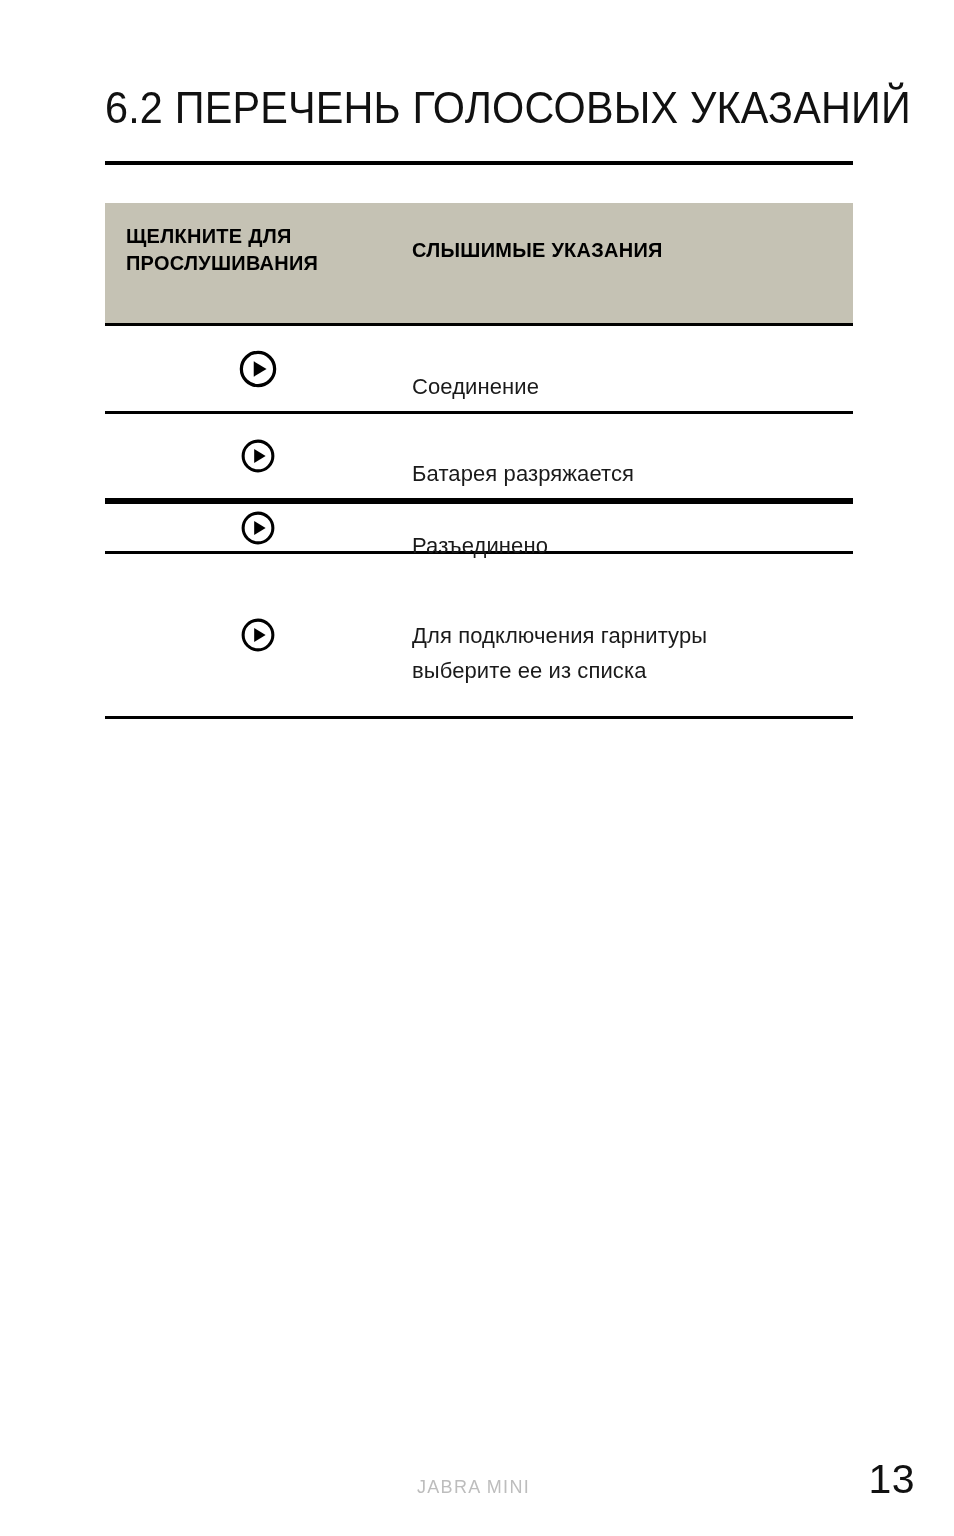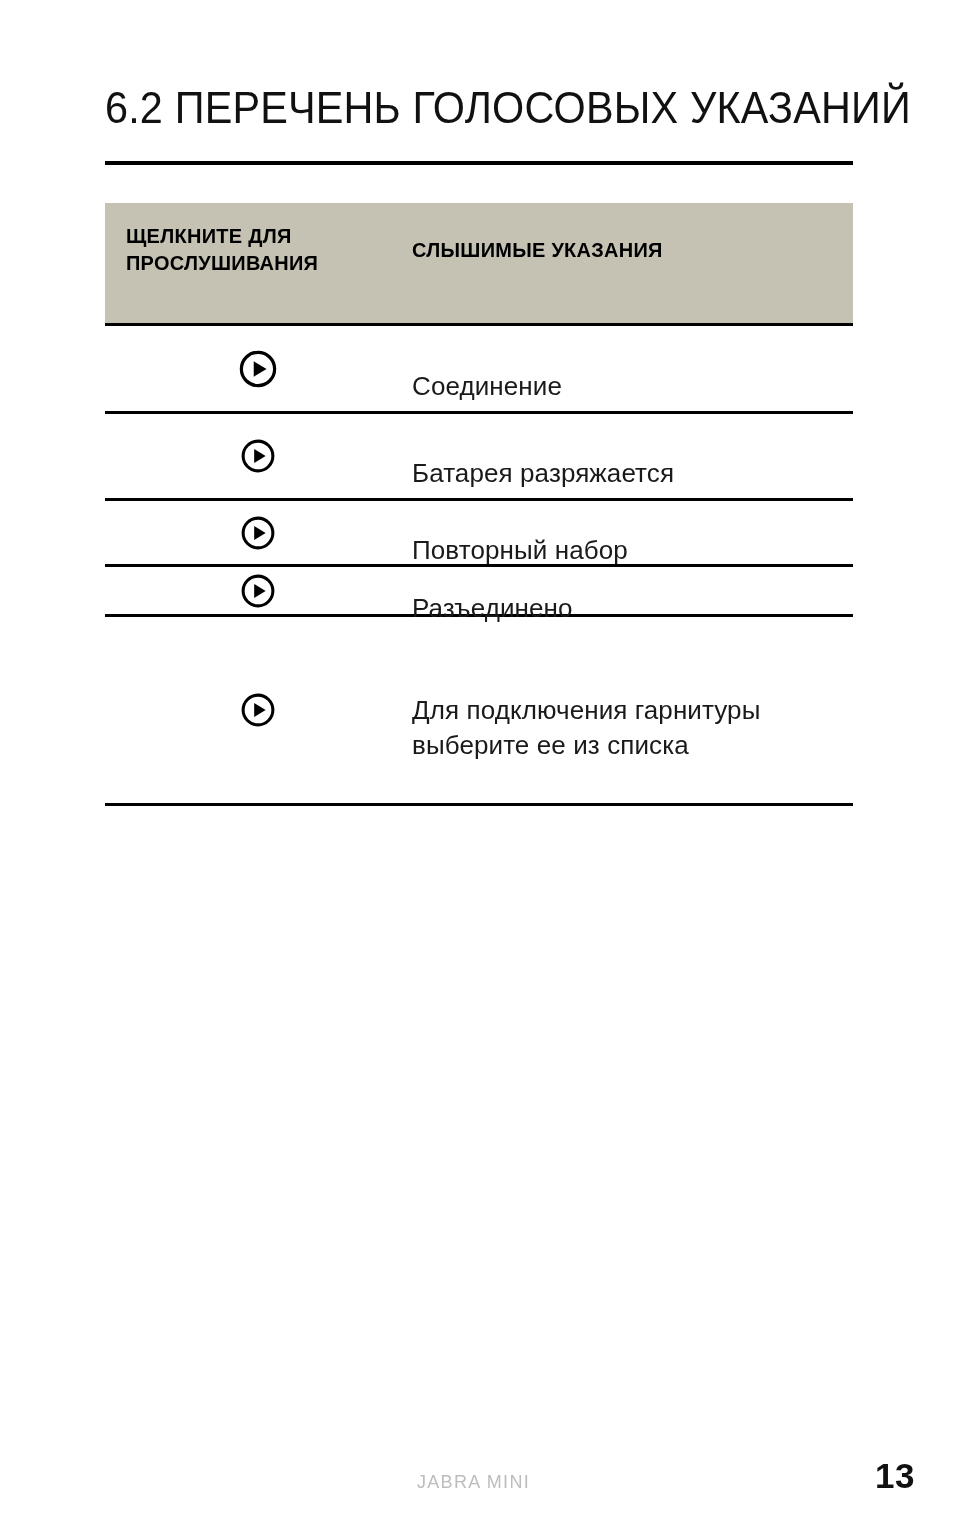--- a/index.html
+++ b/index.html
@@ -101,34 +101,34 @@
   .cell-icon {
     width: 305px;
     flex: 0 0 305px;
     display: flex;
     align-items: center;
     justify-content: center;
   }
   .cell-text {
     flex: 1 1 auto;
     padding-left: 2px;
-    font-size: 26px;
+    font-size: 22px;
     font-weight: 400;
     line-height: 35px;
     color: #1a1a1a;
     letter-spacing: 0.1px;
     margin-top: 35px;
   }
   .cell-text span { display: block; }
 
   .row-1 { height: 85px; }
   .row-2 { height: 84px; }
   .row-3 { height: 63px; }
   .row-4 { height: 47px; }
-  .row-5 { height: 186px; }
+  .row-5 { height: 162px; }
 
   
   .play-icon {
     display: block;
   }
   .play-icon.big  { width: 38px;  height: 38px; }
   .play-icon.small{ width: 34px;  height: 34px; }
 
   
   .footer {
@@ -141,23 +141,23 @@
   }
   .footer-brand {
     font-size: 18px;
     letter-spacing: 1.3px;
     color: #bdbdbd;
     font-weight: 400;
     margin-left: 312px;
   }
   .footer-page {
     margin-left: auto;
-    font-size: 35px;
+    font-size: 41px;
     color: #111111;
-    font-weight: 700;
+    font-weight: 400;
     letter-spacing: 0.5px;
   }
 </style>
 </head>
 <body>
 
 <div class="page">
 
   <div class="title-block">
     <h1 class="page-title">6.2 ПЕРЕЧЕНЬ ГОЛОСОВЫХ УКАЗАНИЙ</h1>
@@ -194,31 +194,20 @@
           <circle cx="20" cy="20" r="17.5" fill="none" stroke="#000000" stroke-width="3.6"></circle>
           <polygon points="15.5,11.8 29,20 15.5,28.2" fill="#000000"></polygon>
         </svg>
       </div>
       <div class="cell-text">
         <span>Батарея разряжается</span>
       </div>
     </div>
     <div class="rule"></div>
 
-    <div class="row row-3">
-      <div class="cell-icon">
-        <svg class="play-icon small" viewBox="0 0 40 40">
-          <circle cx="20" cy="20" r="17.5" fill="none" stroke="#000000" stroke-width="3.6"></circle>
-          <polygon points="15.5,11.8 29,20 15.5,28.2" fill="#000000"></polygon>
-        </svg>
-      </div>
-      <div class="cell-text">
-        <span>Повторный набор</span>
-      </div>
-    </div>
     <div class="rule"></div>
 
     <div class="row row-4">
       <div class="cell-icon">
         <svg class="play-icon small" viewBox="0 0 40 40">
           <circle cx="20" cy="20" r="17.5" fill="none" stroke="#000000" stroke-width="3.6"></circle>
           <polygon points="15.5,11.8 29,20 15.5,28.2" fill="#000000"></polygon>
         </svg>
       </div>
       <div class="cell-text">

